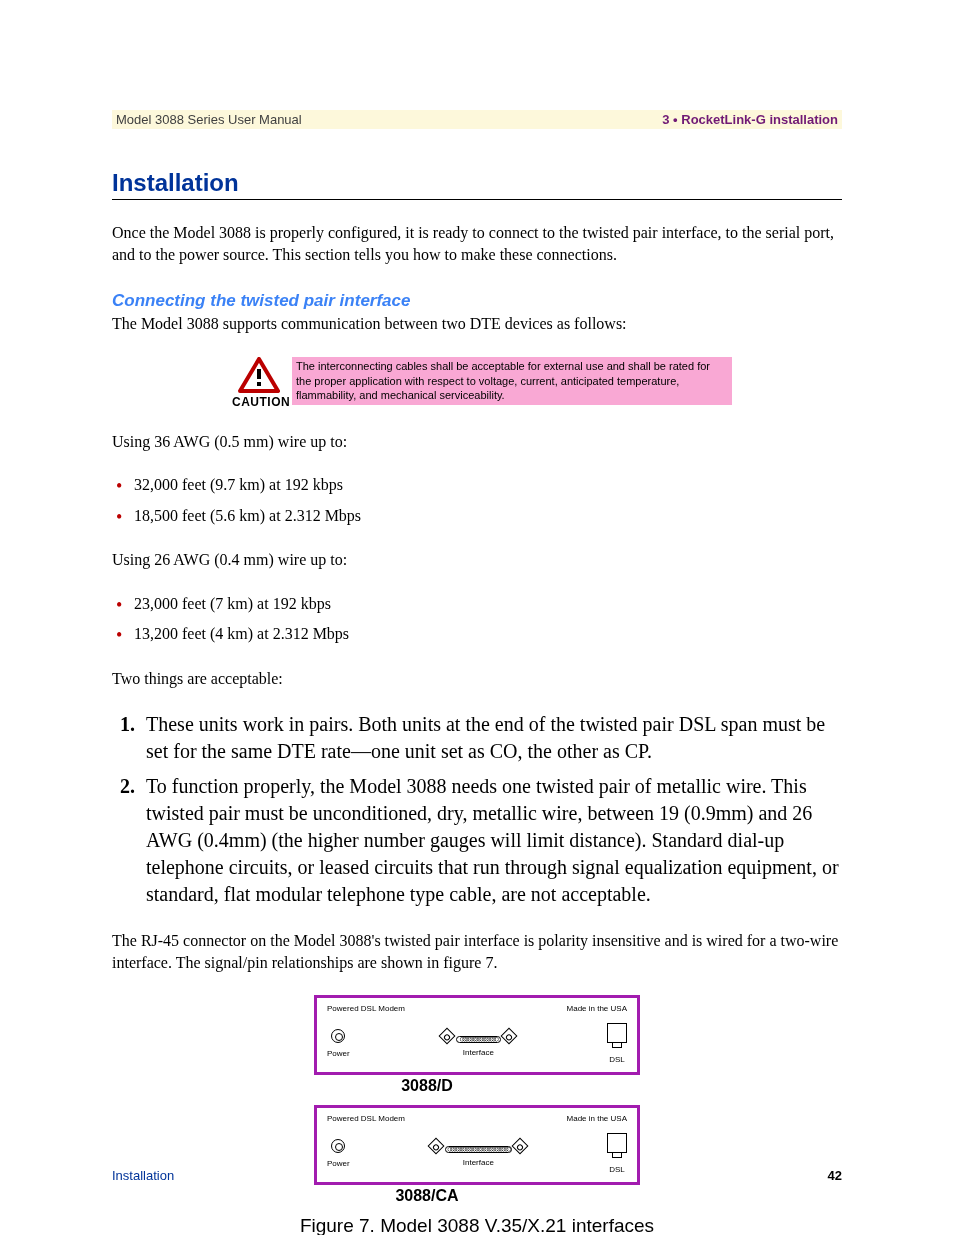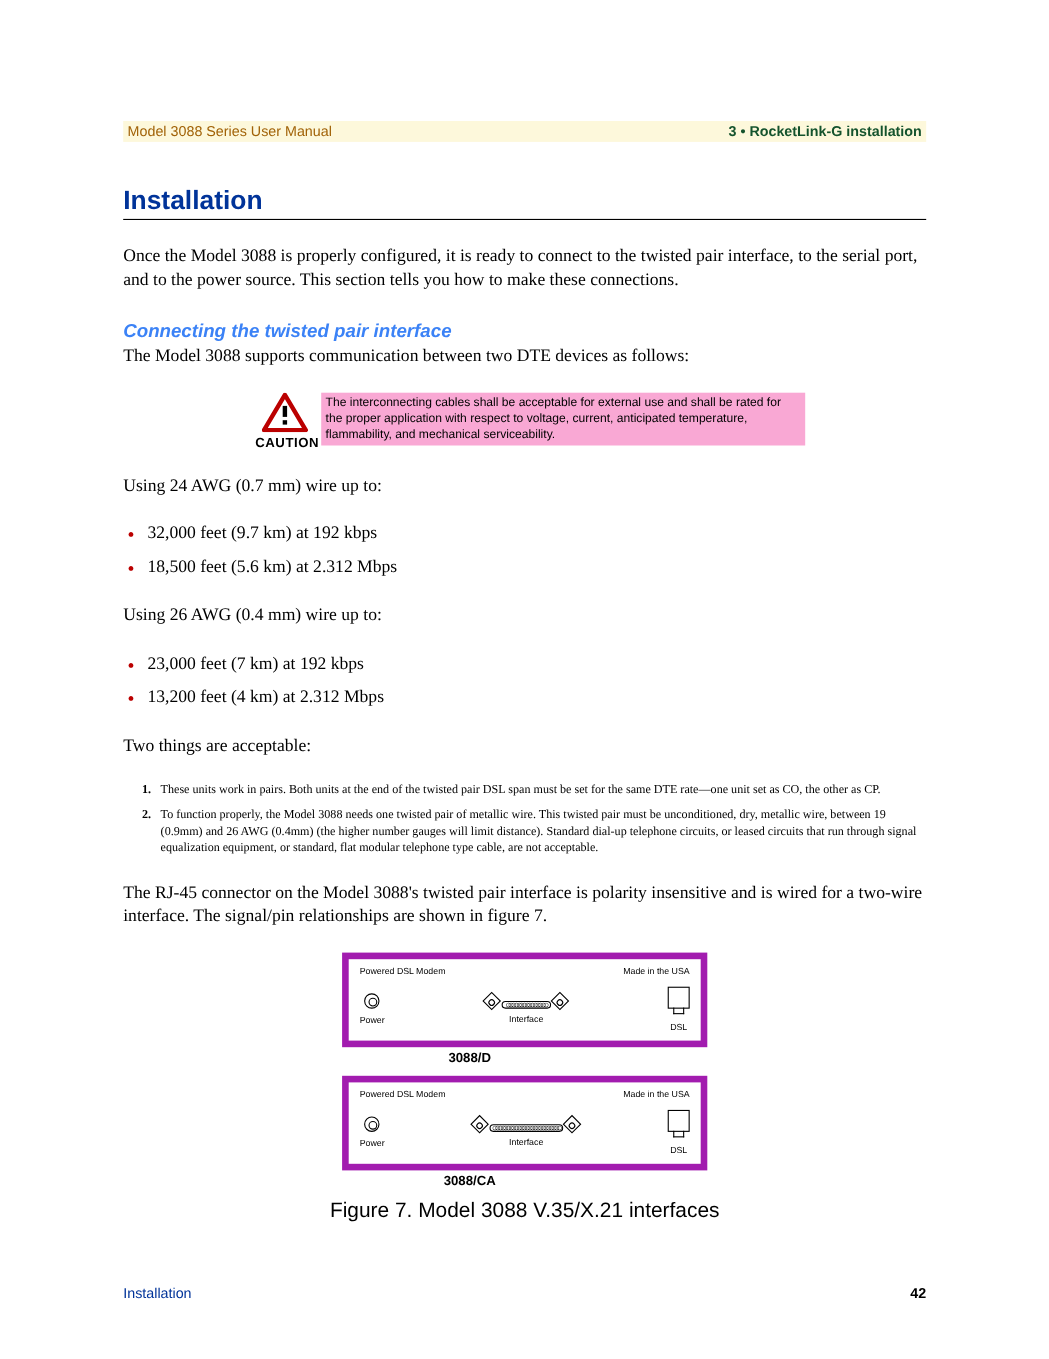--- a/index.html
+++ b/index.html
@@ -18,22 +18,22 @@
     position: relative;
   }
   .header-row {
     display: flex;
     justify-content: space-between;
     background: #fdf8db;
     padding: 2px 4px;
     font-family: Arial, Helvetica, sans-serif;
     font-size: 13px;
   }
-  .header-left { color: #a16207; }
-  .header-right { color: #14532d; font-weight: bold; }
+  .header-left { color: #404040; }
+  .header-right { color: #701a75; font-weight: bold; }
   .h1 {
     font-family: Arial, Helvetica, sans-serif;
     font-size: 24px;
     font-weight: bold;
     color: #003399;
     margin-top: 40px;
     margin-bottom: 0;
     border-bottom: 1.5px solid #000;
     padding-bottom: 2px;
   }
@@ -96,35 +96,35 @@
     color: #b00;
     position: absolute;
     left: -18px;
     font-size: 18px;
   }
   ol.numbers {
     padding-left: 28px;
     margin: 6px 0;
   }
   ol.numbers li {
-    font-size: 11px;
+    font-size: 20px;
     line-height: 1.35;
     margin: 8px 0;
     padding-left: 6px;
   }
   ol.numbers li::marker {
     font-weight: bold;
   }
   .figref { color: #000000; }
   .figure-block {
     text-align: center;
     margin-top: 14px;
   }
   .device {
-    border: 6px solid #a21caf;
+    border: 3px solid #a21caf;
     width: 300px;
     margin: 4px auto 2px auto;
     padding: 6px 10px 8px 10px;
     font-family: Arial, Helvetica, sans-serif;
     font-size: 8px;
     position: relative;
   }
   .device-top {
     display: flex;
     justify-content: space-between;
@@ -193,21 +193,21 @@
   .port-group {
     text-align: center;
   }
   .port-label {
     font-size: 8px;
     margin-top: 4px;
   }
   .device-label {
     font-family: Arial, Helvetica, sans-serif;
     font-weight: bold;
-    font-size: 12px;
+    font-size: 16px;
     margin-bottom: 10px;
     margin-left: -100px;
     text-align: center;
   }
   .fig-caption {
     font-family: Arial, Helvetica, sans-serif;
     font-size: 19px;
     margin-top: 8px;
   }
   .footer-row {
@@ -244,21 +244,21 @@
       <svg width="42" height="36" viewBox="0 0 42 36">
         <polygon points="21,2 40,34 2,34" fill="none" stroke="#b00" stroke-width="4" stroke-linejoin="round"></polygon>
         <rect x="19" y="12" width="4" height="10" fill="#000"></rect>
         <rect x="19" y="25" width="4" height="4" fill="#000"></rect>
       </svg>
       <div class="caution-label">CAUTION</div>
     </div>
     <div class="caution-text">The interconnecting cables shall be acceptable for external use and shall be rated for the proper application with respect to voltage, current, anticipated temperature, flammability, and mechanical serviceability.</div>
   </div>
 
-  <p class="p">Using 24 AWG (0.7 mm) wire up to:</p>
+  <p class="p">Using 36 AWG (0.5 mm) wire up to:</p>
   <ul class="bullets">
     <li>32,000 feet (9.7 km) at 192 kbps</li>
     <li>18,500 feet (5.6 km) at 2.312 Mbps</li>
   </ul>
 
   <p class="p">Using 26 AWG (0.4 mm) wire up to:</p>
   <ul class="bullets">
     <li>23,000 feet (7 km) at 192 kbps</li>
     <li>13,200 feet (4 km) at 2.312 Mbps</li>
   </ul>

